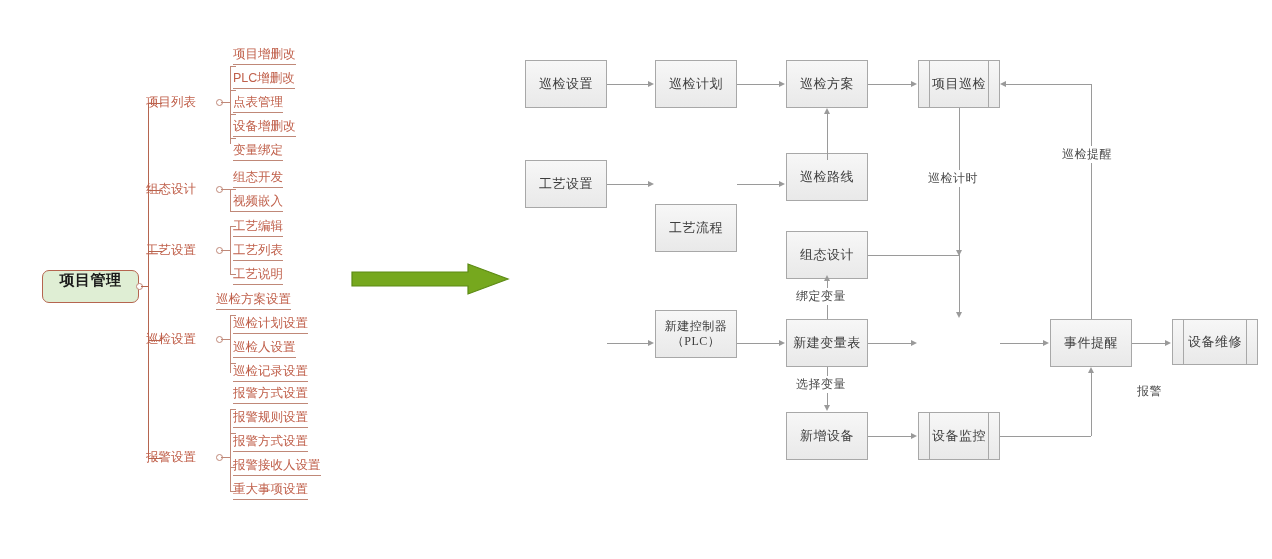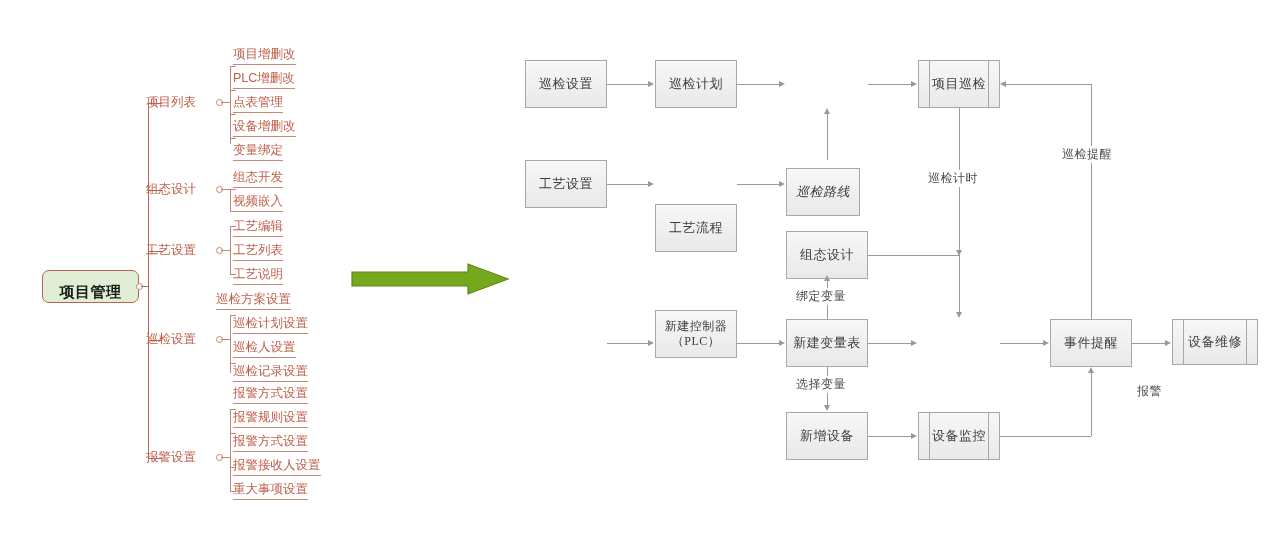--- a/index.html
+++ b/index.html
@@ -15,21 +15,21 @@
   
   .mm{position:absolute;left:0;top:0;width:520px;height:559px;}
   .mm-root{
     position:absolute;
     left:42px;top:270px;
     width:97px;height:33px;
     box-sizing:border-box;
     background:#dfeed4;
     border:1.6px solid #b5654f;
     border-radius:7px;
-    display:flex;align-items:flex-end;justify-content:center;
+    display:flex;align-items:flex-start;justify-content:center;
     font-family:"Liberation Sans","DejaVu Sans",sans-serif;
     font-weight:bold;font-size:15px;color:#1a1a1a;
     letter-spacing:.5px;
   }
   .mm-l2{
     position:absolute;
     font-family:"Liberation Sans","DejaVu Sans",sans-serif;
     font-size:12.5px;color:#c0604b;white-space:nowrap;
     line-height:14px;
   }
@@ -177,38 +177,41 @@
   </svg>
 
   <div class="fc">
 
     <div class="node" style="left:525px;top:60px;width:82px;height:48px;">
       <span class="lbl">巡检设置</span>
     </div>
     <div class="node" style="left:655px;top:60px;width:82px;height:48px;">
       <span class="lbl">巡检计划</span>
     </div>
+    <div class="node" style="left:786px;top:60px;width:82px;height:48px;">
+      <span class="lbl">巡检方案</span>
+    </div>
     <div class="node pp" style="left:918px;top:60px;width:82px;height:48px;">
       <span class="lbl">项目巡检</span>
     </div>
 
     <div class="edge h" style="left:607px;top:84px;width:42px;"></div>
     <div class="ah r" style="left:648px;top:80.5px;"></div>
     <div class="edge h" style="left:737px;top:84px;width:43px;"></div>
     <div class="ah r" style="left:779px;top:80.5px;"></div>
     <div class="edge h" style="left:868px;top:84px;width:44px;"></div>
     <div class="ah r" style="left:911px;top:80.5px;"></div>
 
     <div class="node" style="left:525px;top:160px;width:82px;height:48px;">
       <span class="lbl">工艺设置</span>
     </div>
     <div class="node" style="left:655px;top:160px;width:82px;height:48px;margin-top:44px;">
       <span class="lbl">工艺流程</span>
     </div>
-    <div class="node" style="left:786px;top:168px;width:74px;height:48px;font-style:italic;">
+    <div class="node" style="left:786px;top:153px;width:82px;height:48px;">
       <span class="lbl">巡检路线</span>
     </div>
 
     <div class="edge h" style="left:607px;top:184px;width:42px;"></div>
     <div class="ah r" style="left:648px;top:180.5px;"></div>
     <div class="edge h" style="left:737px;top:184px;width:43px;"></div>
     <div class="ah r" style="left:779px;top:180.5px;"></div>
 
     <div class="edge v" style="left:827px;top:114px;height:46px;"></div>
     <div class="ah u" style="left:823.5px;top:108px;"></div>

